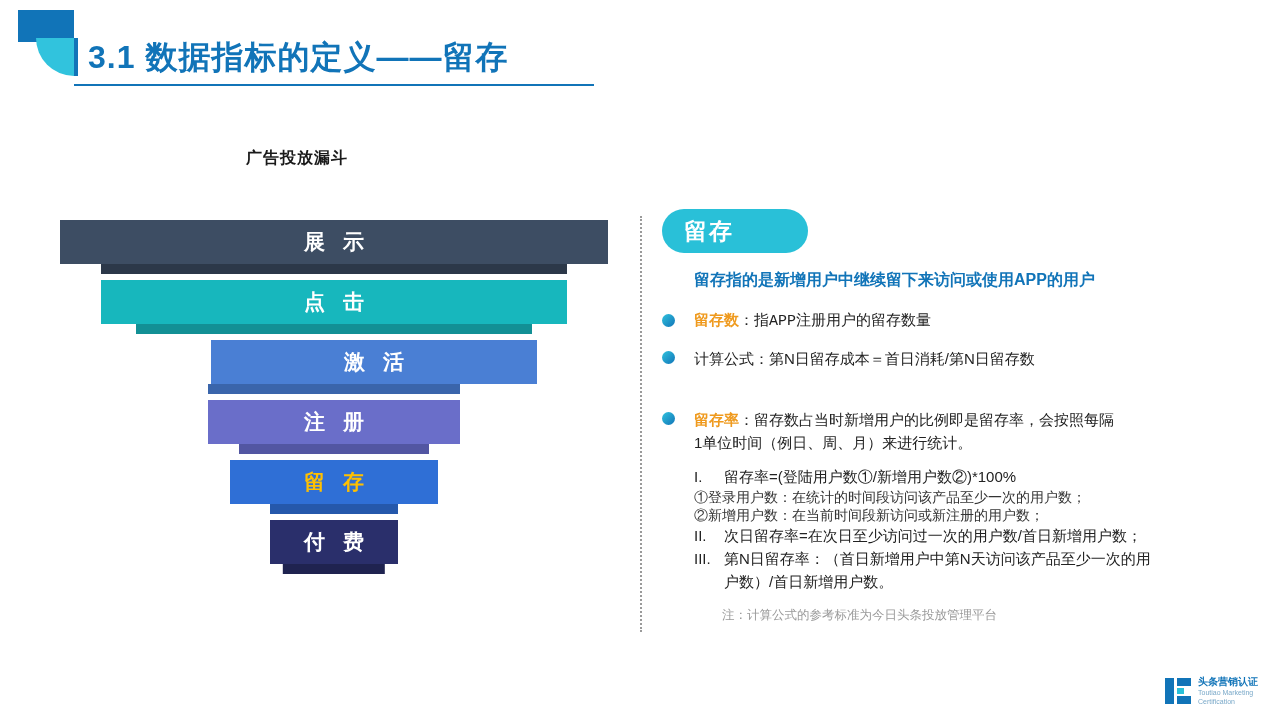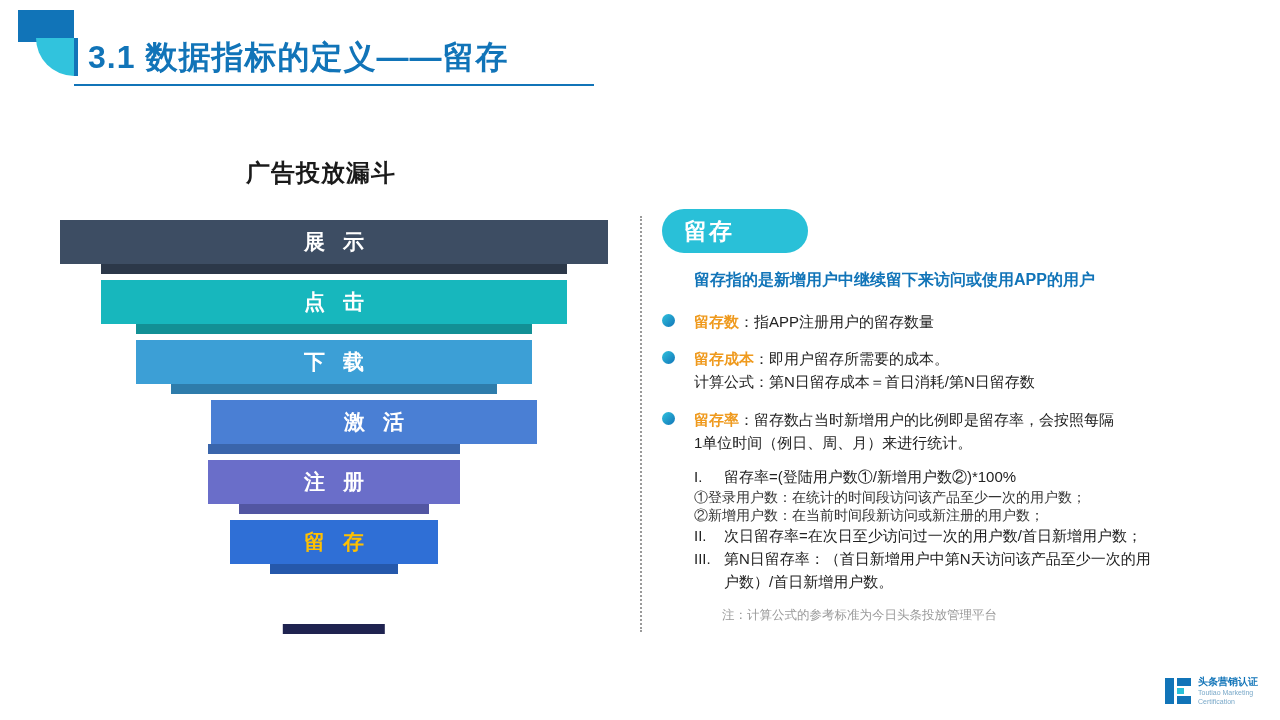--- a/index.html
+++ b/index.html
@@ -57,22 +57,22 @@
     top: 84px;
     width: 520px;
     height: 2px;
     background: #1174b8;
   }
 
   
   .funnel-title {
     position: absolute;
     left: 246px;
-    top: 157px;
-    font-size: 24px;
+    top: 148px;
+    font-size: 16px;
     font-weight: bold;
     color: #1a1a1a;
     letter-spacing: 1px;
   }
   .funnel {
     position: absolute;
     left: 60px;
     top: 220px;
     width: 548px;
   }
@@ -231,58 +231,52 @@
 <div class="funnel" id="funnel">
     <div class="funnel-row">
       <div class="funnel-shadow" style="width: 466px; background: rgb(44, 56, 73);"></div>
       <div class="funnel-face" style="width: 548px; background: rgb(61, 77, 99); color: rgb(255, 255, 255);">展 示</div>
     </div>
     <div class="funnel-row">
       <div class="funnel-shadow" style="width: 396px; background: rgb(18, 144, 149);"></div>
       <div class="funnel-face" style="width: 466px; background: rgb(23, 183, 189); color: rgb(255, 255, 255);">点 击</div>
     </div>
     <div class="funnel-row">
-      <div class="funnel-shadow" style="width: 326px; background: rgb(46, 124, 171);"></div>
-      <div class="funnel-face" style="width: 396px; background: rgb(60, 159, 214); color: rgb(255, 255, 255);">下 载</div>
-    </div>
-    <div class="funnel-row">
       <div class="funnel-shadow" style="width: 252px; background: rgb(58, 101, 171);"></div>
       <div class="funnel-face" style="width: 326px; background: rgb(74, 127, 212); color: rgb(255, 255, 255); margin-left: 40px;">激 活</div>
     </div>
     <div class="funnel-row">
       <div class="funnel-shadow" style="width: 190px; background: rgb(82, 86, 162);"></div>
       <div class="funnel-face" style="width: 252px; background: rgb(106, 110, 201); color: rgb(255, 255, 255);">注 册</div>
     </div>
     <div class="funnel-row">
       <div class="funnel-shadow" style="width: 128px; background: rgb(37, 88, 171);"></div>
       <div class="funnel-face" style="width: 208px; background: rgb(47, 111, 214); color: rgb(255, 192, 0);">留 存</div>
     </div>
     <div class="funnel-row">
       <div class="funnel-shadow" style="width: 102.4px; background: rgb(31, 35, 80);"></div>
+      <div class="funnel-face" style="width: 128px; background: rgb(42, 47, 107); color: rgb(255, 255, 255);">付 费</div>
     </div>
   </div>
 
 <div class="divider"></div>
 
 <div class="tag-pill">留存</div>
 <div class="lead-text">留存指的是新增用户中继续留下来访问或使用APP的用户</div>
 
-<div class="bullet-block" style="top:310px;">
+<div class="bullet-block" style="top:310px;font-family:Liberation Mono, monospace;">
   <span class="bullet-dot"></span>
   <div class="bullet-body">
     <span class="kw">留存数</span><span>：</span><span>指APP注册用户的留存数量</span>
   </div>
 </div>
 
 <div class="bullet-block" style="top:347px;">
   <span class="bullet-dot"></span>
   <div class="bullet-body">
-    <div>
-      <span class="kw">留存成本</span><span>：</span><span>即用户留存所需要的成本。</span>
-    </div>
     <div>计算公式：第N日留存成本＝首日消耗/第N日留存数</div>
   </div>
 </div>
 
 <div class="bullet-block" style="top:408px;">
   <span class="bullet-dot"></span>
   <div class="bullet-body">
     <div>
       <span class="kw">留存率</span><span>：</span><span>留存数占当时新增用户的比例即是留存率，会按照每隔</span>
     </div>

